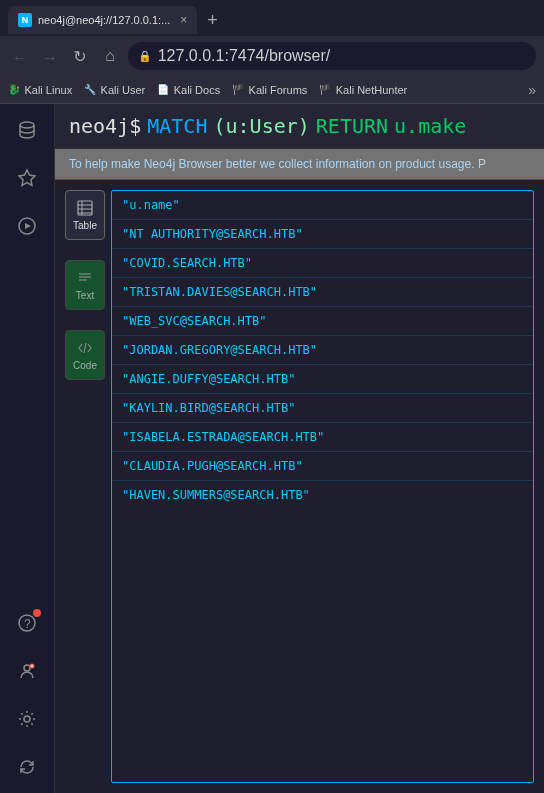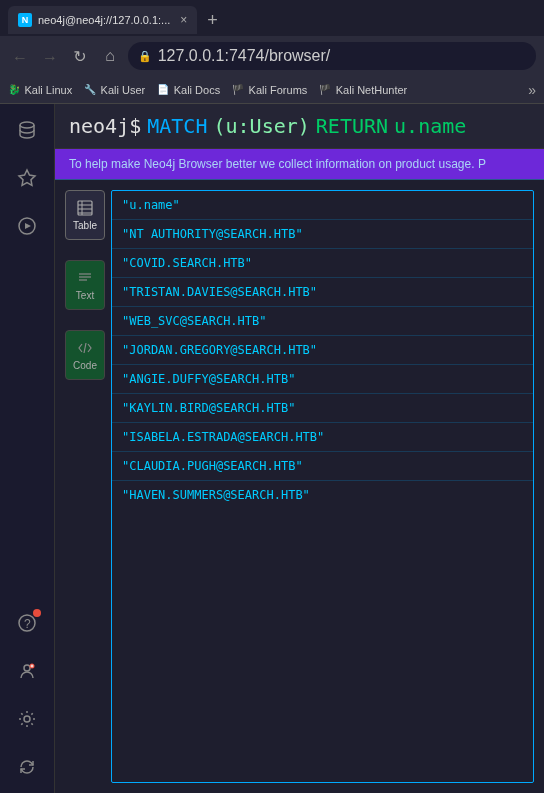--- a/index.html
+++ b/index.html
@@ -205,21 +205,21 @@
       border-bottom: 1px solid #333;
     }
     .prompt-prefix { color: #e0e0e0; }
     .kw-match { color: #00aaff; }
     .kw-parens { color: #86efac; }
     .kw-return { color: #00cc66; }
     .kw-prop { color: #00cc66; }
 
     
     .info-banner {
-      background: #6d28d9;
+      background: #737373;
       padding: 8px 14px;
       font-size: 12px;
       color: #aad4f5;
       border-bottom: 1px solid #2a5a8c;
     }
 
     
     .result-area {
       display: flex;
       flex: 1;
@@ -384,21 +384,21 @@
     </div>
   </div>
 
   <div class="neo4j-area">
 
     <div class="prompt-header">
       <span class="prompt-prefix">neo4j$</span>
       <span class="kw-match">MATCH</span>
       <span class="kw-parens">(u:User)</span>
       <span class="kw-return">RETURN</span>
-      <span class="kw-prop">u.name</span>
+      <span class="kw-prop">u.make</span>
     </div>
 
     <div class="info-banner">To help make Neo4j Browser better we collect information on product usage. P</div>
 
     <div class="result-area">
 
       <div class="view-toggle">
         <div class="view-btn active">
           <svg viewBox="0 0 16 16" fill="none" xmlns="http://www.w3.org/2000/svg">
             <rect x="1" y="1" width="14" height="14" rx="1" stroke="#aaa" stroke-width="1.2"></rect>

